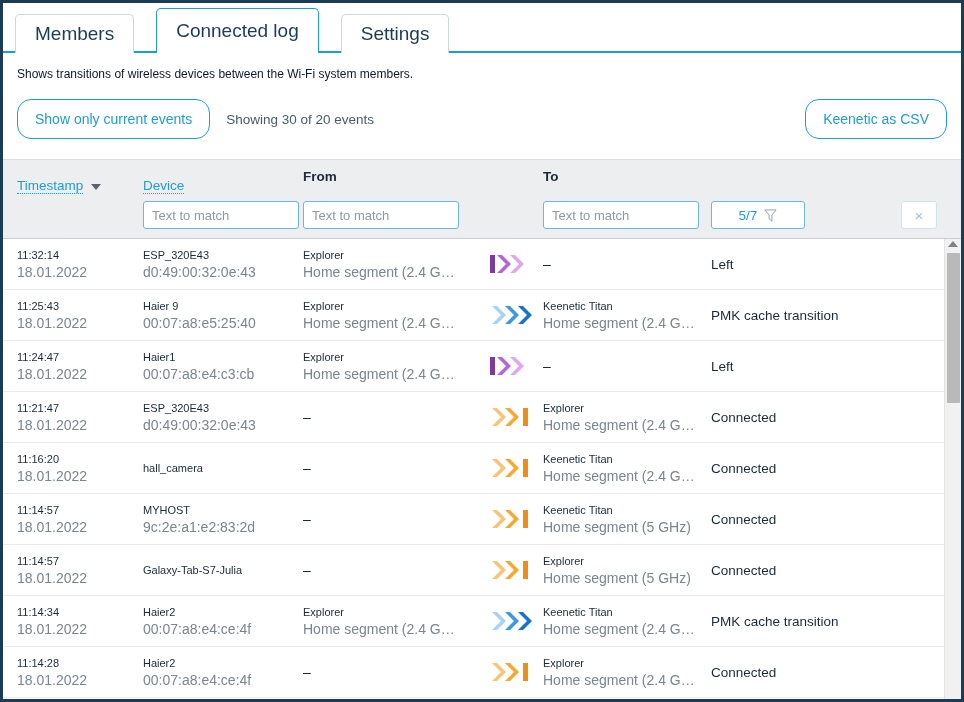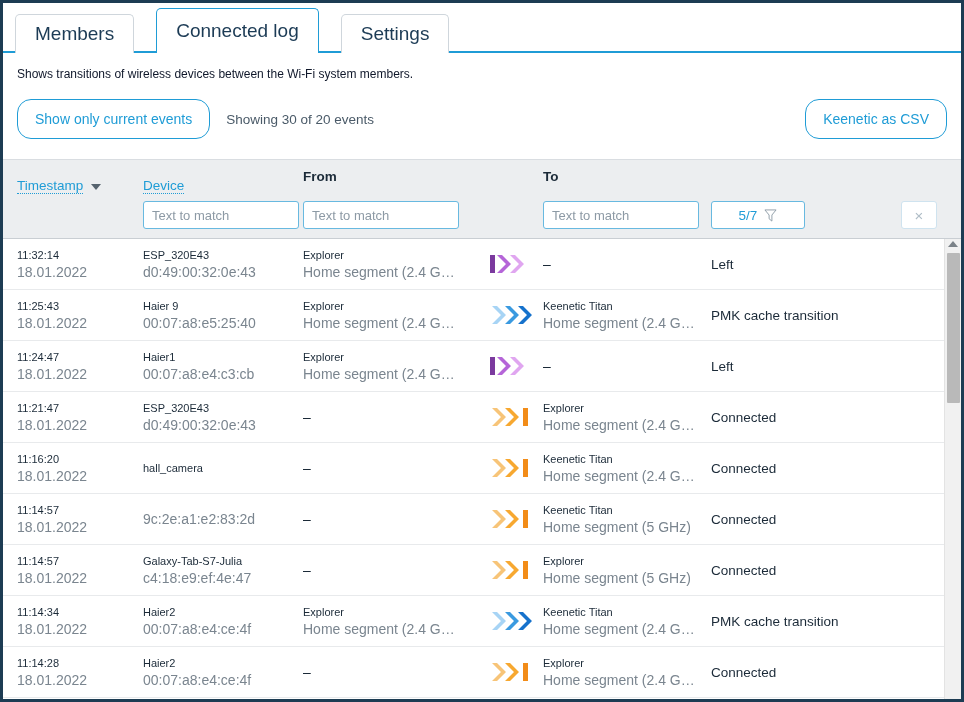--- a/index.html
+++ b/index.html
@@ -466,20 +466,21 @@
             <div class="cell-sub">Home segment (2.4 G…</div>
           </div>
           <div class="c-type"><span class="type-text">Connected</span></div>
         </div>
         <div class="row">
           <div class="c-time">
             <div class="cell-main">11:14:57</div>
             <div class="cell-sub">18.01.2022</div>
           </div>
           <div class="c-dev">
+            <div class="cell-main">MYHOST</div>
             <div class="cell-sub">9c:2e:a1:e2:83:2d</div>
           </div>
           <div class="c-from" style="display:flex;align-items:center">
             <div style="width:178px;flex:0 0 178px;overflow:hidden">
               <div class="dash">–</div>
             </div>
             <div class="arrow-cell">
               <svg class="arrow-svg" width="44" height="22" viewBox="0 0 44 22">
                 <path d="M7 2 L16 11 L7 20 L2 20 L11 11 L2 2 Z" fill="#f7c478"></path>
                 <path d="M20 2 L29 11 L20 20 L15 20 L24 11 L15 2 Z" fill="#f7a830"></path>
@@ -493,21 +494,20 @@
           </div>
           <div class="c-type"><span class="type-text">Connected</span></div>
         </div>
         <div class="row">
           <div class="c-time">
             <div class="cell-main">11:14:57</div>
             <div class="cell-sub">18.01.2022</div>
           </div>
           <div class="c-dev">
             <div class="cell-main">Galaxy-Tab-S7-Julia</div>
-            <div class="cell-sub">c4:18:e9:ef:4e:47</div>
           </div>
           <div class="c-from" style="display:flex;align-items:center">
             <div style="width:178px;flex:0 0 178px;overflow:hidden">
               <div class="dash">–</div>
             </div>
             <div class="arrow-cell">
               <svg class="arrow-svg" width="44" height="22" viewBox="0 0 44 22">
                 <path d="M7 2 L16 11 L7 20 L2 20 L11 11 L2 2 Z" fill="#f7c478"></path>
                 <path d="M20 2 L29 11 L20 20 L15 20 L24 11 L15 2 Z" fill="#f7a830"></path>
                 <rect x="33" y="2" width="5" height="18" fill="#f28c18"></rect>

